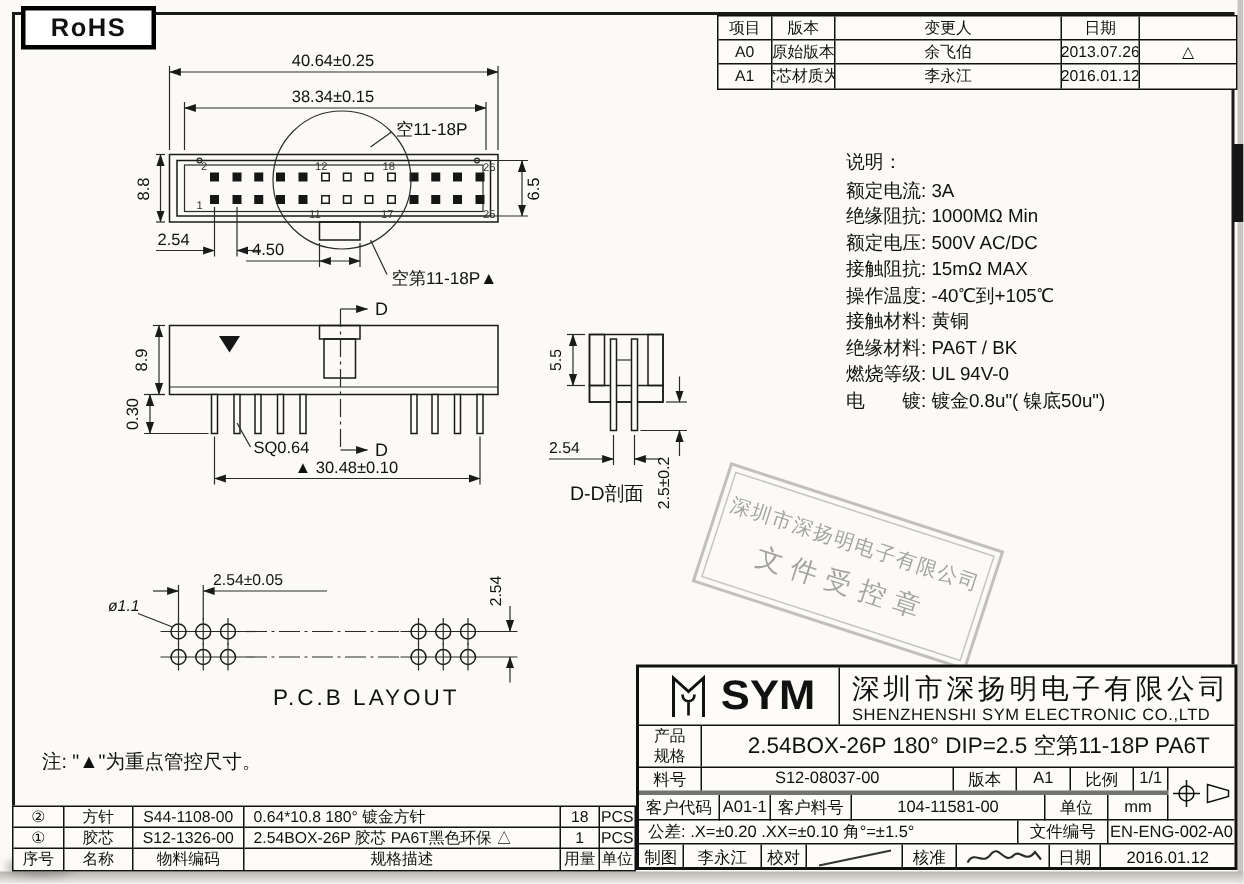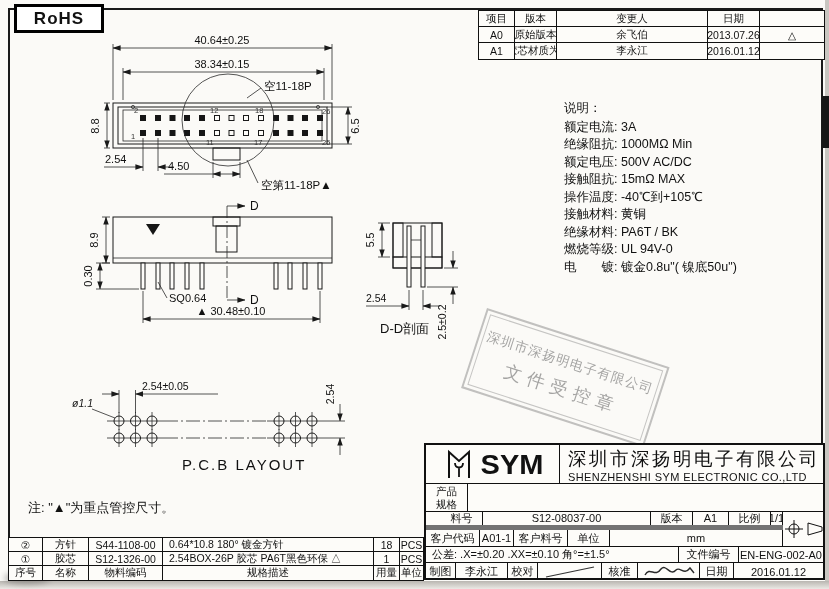--- a/index.html
+++ b/index.html
@@ -66,21 +66,21 @@
   .company { flex:1; flex-direction:column; align-items:flex-start !important;
     justify-content:center; padding-left:8px; display:flex; }
   .company .cn { font-size:18.5px; letter-spacing:2.5px; }
   .company .en { font-size:11px; letter-spacing:.4px; }
   .r2 { height:28px; }
   .lbl2 { width:42px; flex-direction:column; font-size:10.5px; line-height:1.15; }
   .pv { flex:1; font-size:15px; justify-content:flex-start; padding-left:14px; }
   .mid { display:flex; height:35px; border-bottom:1px solid #111; }
   .mid-l { width:357px; }
   .mid-l .mr { display:flex; height:17.5px; }
-  .mid-l .mr:first-child { border-bottom:5px solid #737373;padding-left:15px; }
+  .mid-l .mr:first-child { border-bottom:3px solid #737373; }
   .sym-cell { width:44px; display:flex; align-items:center; justify-content:center;
     height:100%; }
   .r5 { height:16px; font-size:11px; }
   .r6 { height:17px; border-bottom:none !important; }
   .sig { position:relative; }
 </style>
 </head>
 <body>
 
 <div class="abs frame"></div>
@@ -418,35 +418,37 @@
     <div class="c nr company">
       <div class="cn">深圳市深扬明电子有限公司</div>
       <div class="en">SHENZHENSHI SYM ELECTRONIC CO.,LTD</div>
     </div>
   </div>
   <div class="tb-row r2">
     <div class="c lbl2">
       <div>产品</div>
       <div>规格</div>
     </div>
+    <div class="c nr pv">2.54BOX-26P  180° DIP=2.5 空第11-18P PA6T</div>
   </div>
   <div class="mid">
     <div class="mid-l">
       <div class="mr">
         <div class="c" style="width:42px">料号</div>
         <div class="c" style="width:168px">S12-08037-00</div>
         <div class="c" style="width:42px">版本</div>
         <div class="c" style="width:36px">A1</div>
         <div class="c" style="width:42px">比例</div>
         <div class="c" style="flex:1">1/1</div>
       </div>
       <div class="mr">
         <div class="c" style="width:54px">客户代码</div>
         <div class="c" style="width:34px">A01-1</div>
         <div class="c" style="width:54px">客户料号</div>
+        <div class="c" style="width:129px">104-11581-00</div>
         <div class="c" style="width:42px">单位</div>
         <div class="c" style="flex:1">mm</div>
       </div>
     </div>
     <div class="sym-cell">
       <svg width="42" height="30" viewBox="0 0 42 30">
         <line x1="2" y1="15" x2="20" y2="15" stroke="#111" stroke-width="1"></line>
         <line x1="11" y1="6" x2="11" y2="24" stroke="#111" stroke-width="1"></line>
         <circle cx="11" cy="15" r="5" fill="none" stroke="#111" stroke-width="1"></circle>
         <polygon points="25,9 39,13 39,17 25,21" fill="none" stroke="#111" stroke-width="1"></polygon>

